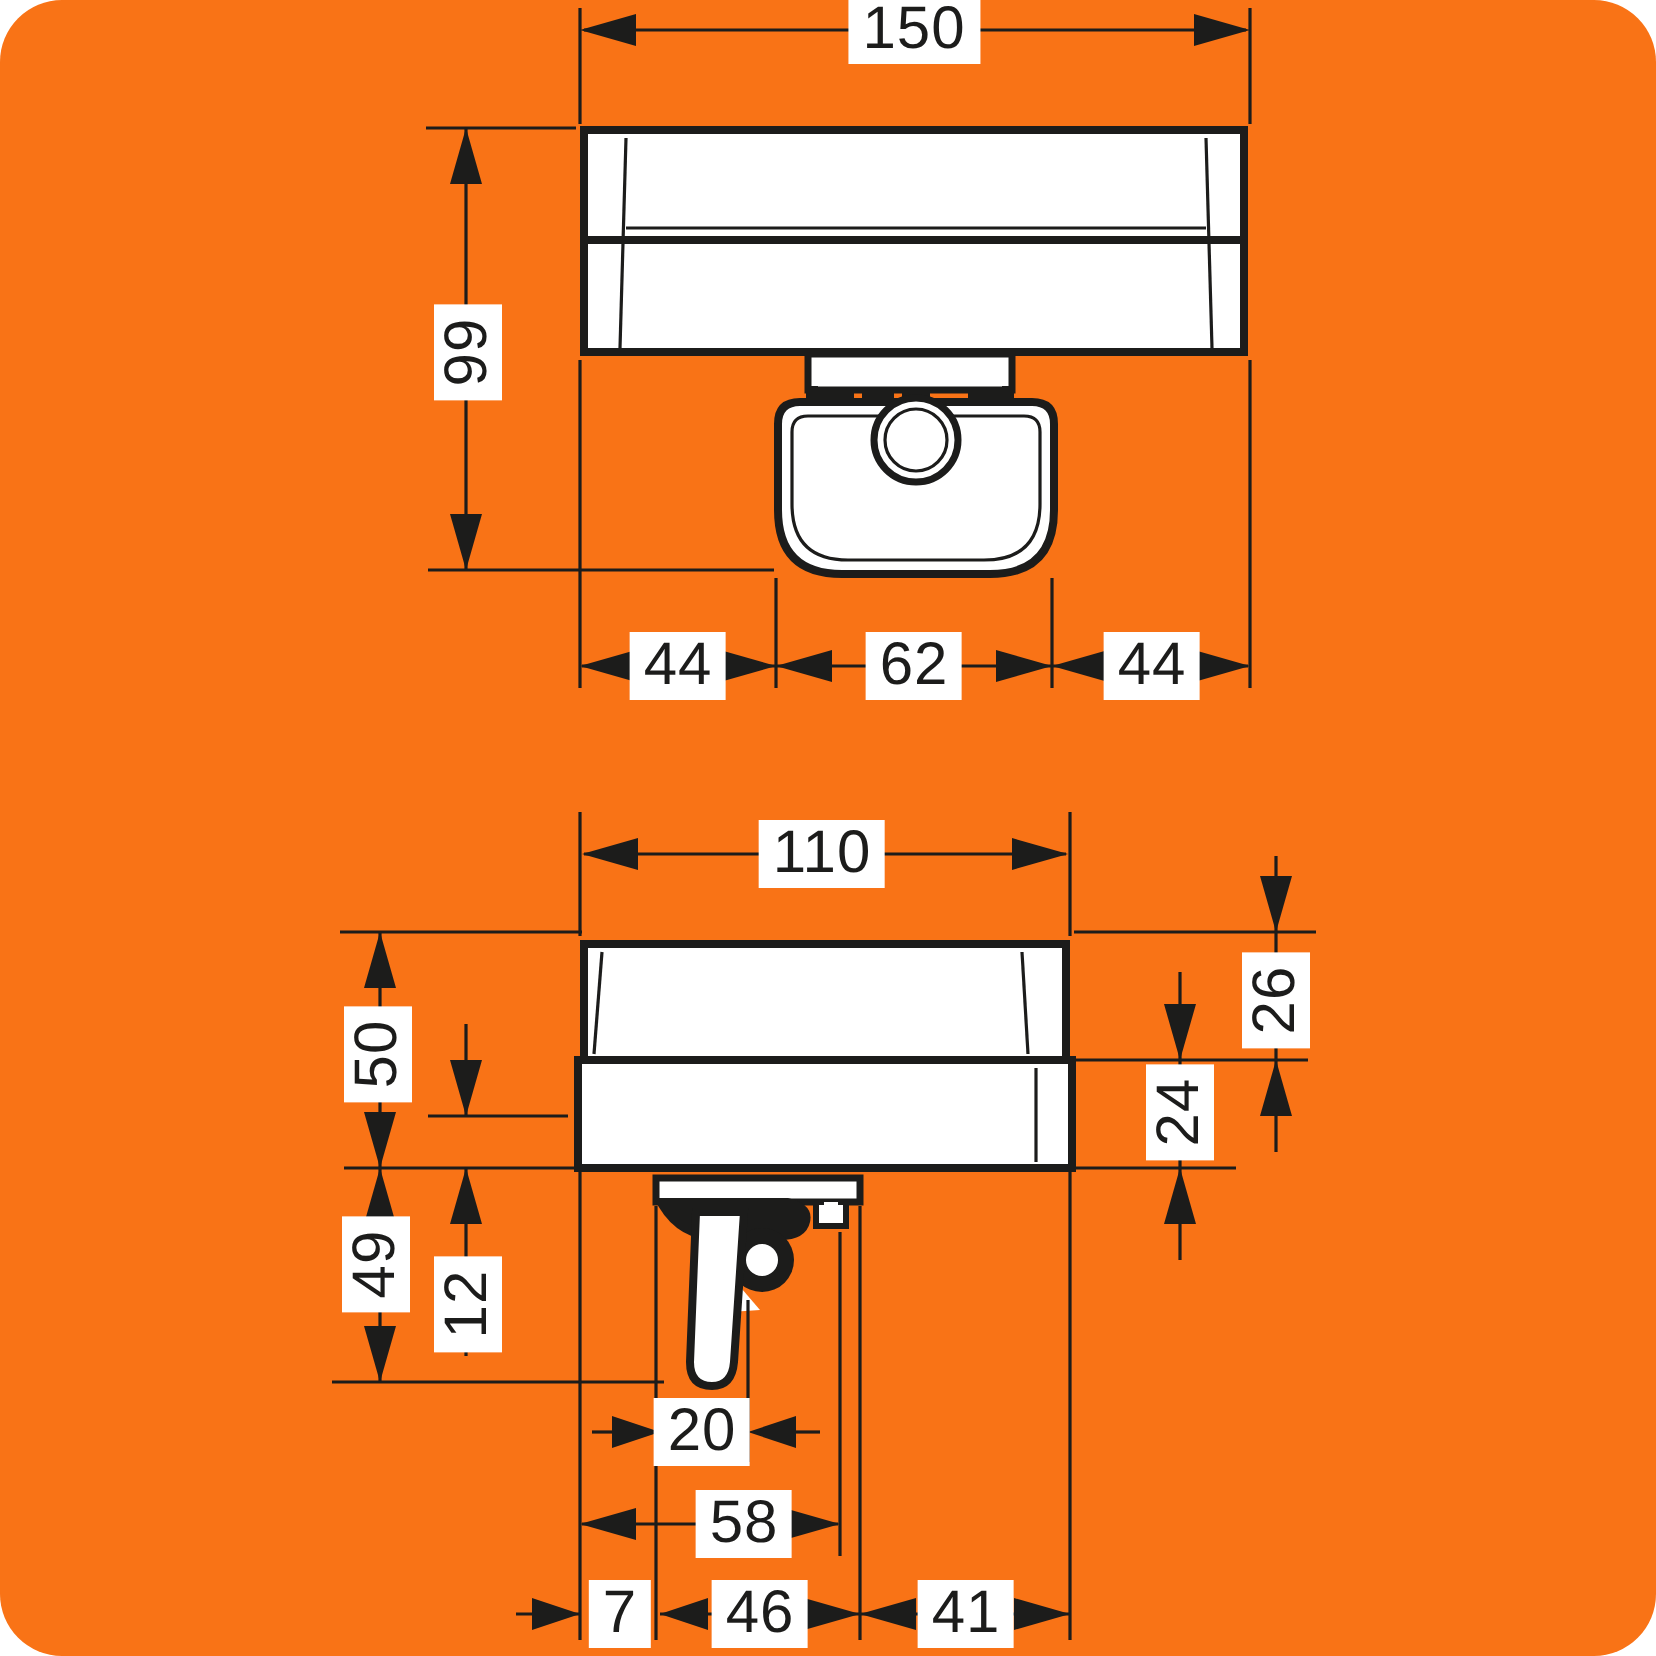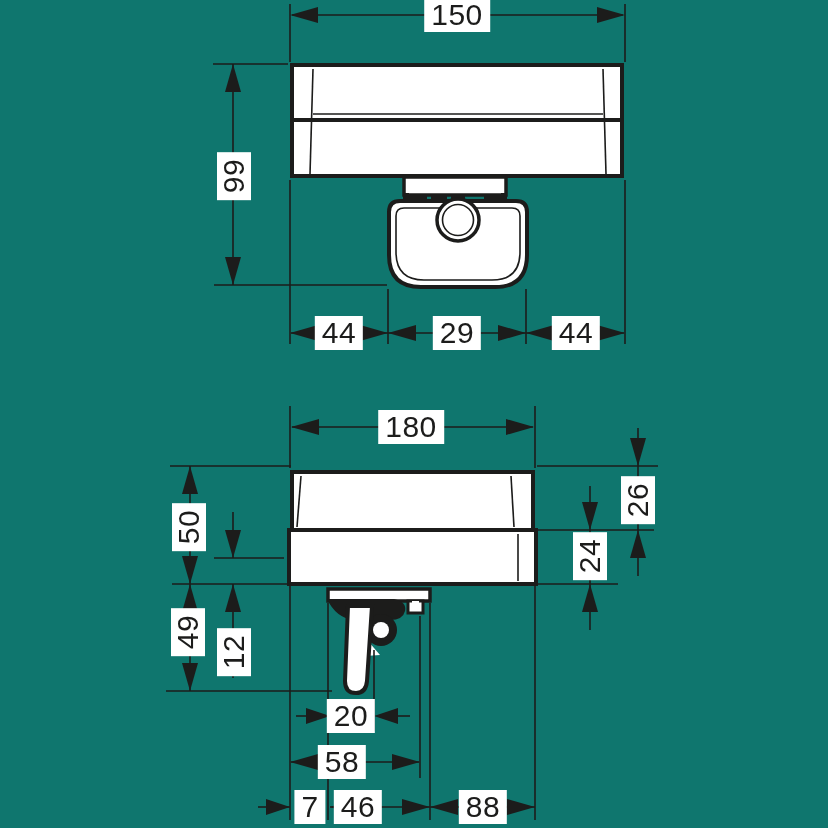--- a/index.html
+++ b/index.html
@@ -1,21 +1,22 @@
 <!DOCTYPE html>
 <html><head>
 <meta charset="utf-8">
 <style>
   html,body{margin:0;padding:0;background:#ffffff;}
   #stage{
     position:relative;
     width:828px;height:828px;
-    background:#0f766e;
+    background:#f97316;
     overflow:hidden;
     font-family:"Liberation Sans", sans-serif;
+    border-radius:31px;
   }
   #linework{position:absolute;left:0;top:0;}
   .dim{
     position:absolute;
     transform:translate(-50%,-50%);
     background:#ffffff;
     color:#1c1c1b;
     font-size:30px;
     line-height:1.0;
     padding:2px 7px;
@@ -171,28 +172,28 @@
         <polygon points="430,807 402,799 402,815" fill="#1c1c1b" stroke="none"></polygon>
         <polygon points="430,807 458,799 458,815" fill="#1c1c1b" stroke="none"></polygon>
         <polygon points="535,807 507,799 507,815" fill="#1c1c1b" stroke="none"></polygon>
       </g>
     </g>
   </svg>
 
   <div class="dim" style="left:457px;top:15px">150</div>
   <div class="dim v" style="left:234px;top:176px">99</div>
   <div class="dim" style="left:339px;top:333px">44</div>
-  <div class="dim" style="left:457px;top:333px">29</div>
+  <div class="dim" style="left:457px;top:333px">62</div>
   <div class="dim" style="left:576px;top:333px">44</div>
 
-  <div class="dim" style="left:411px;top:427px">180</div>
+  <div class="dim" style="left:411px;top:427px">110</div>
   <div class="dim v" style="left:189px;top:527px">50</div>
   <div class="dim v" style="left:188px;top:632px">49</div>
   <div class="dim v" style="left:234px;top:652px">12</div>
   <div class="dim v" style="left:638px;top:500px">26</div>
   <div class="dim v" style="left:590px;top:556px">24</div>
   <div class="dim" style="left:351px;top:716px">20</div>
-  <div class="dim" style="left:342px;top:762px">58</div>
+  <div class="dim" style="left:372px;top:762px">58</div>
   <div class="dim" style="left:310px;top:807px">7</div>
-  <div class="dim" style="left:358px;top:807px">46</div>
-  <div class="dim" style="left:483px;top:807px">88</div>
+  <div class="dim" style="left:380px;top:807px">46</div>
+  <div class="dim" style="left:483px;top:807px">41</div>
 
 </div>
 
 </body></html>

